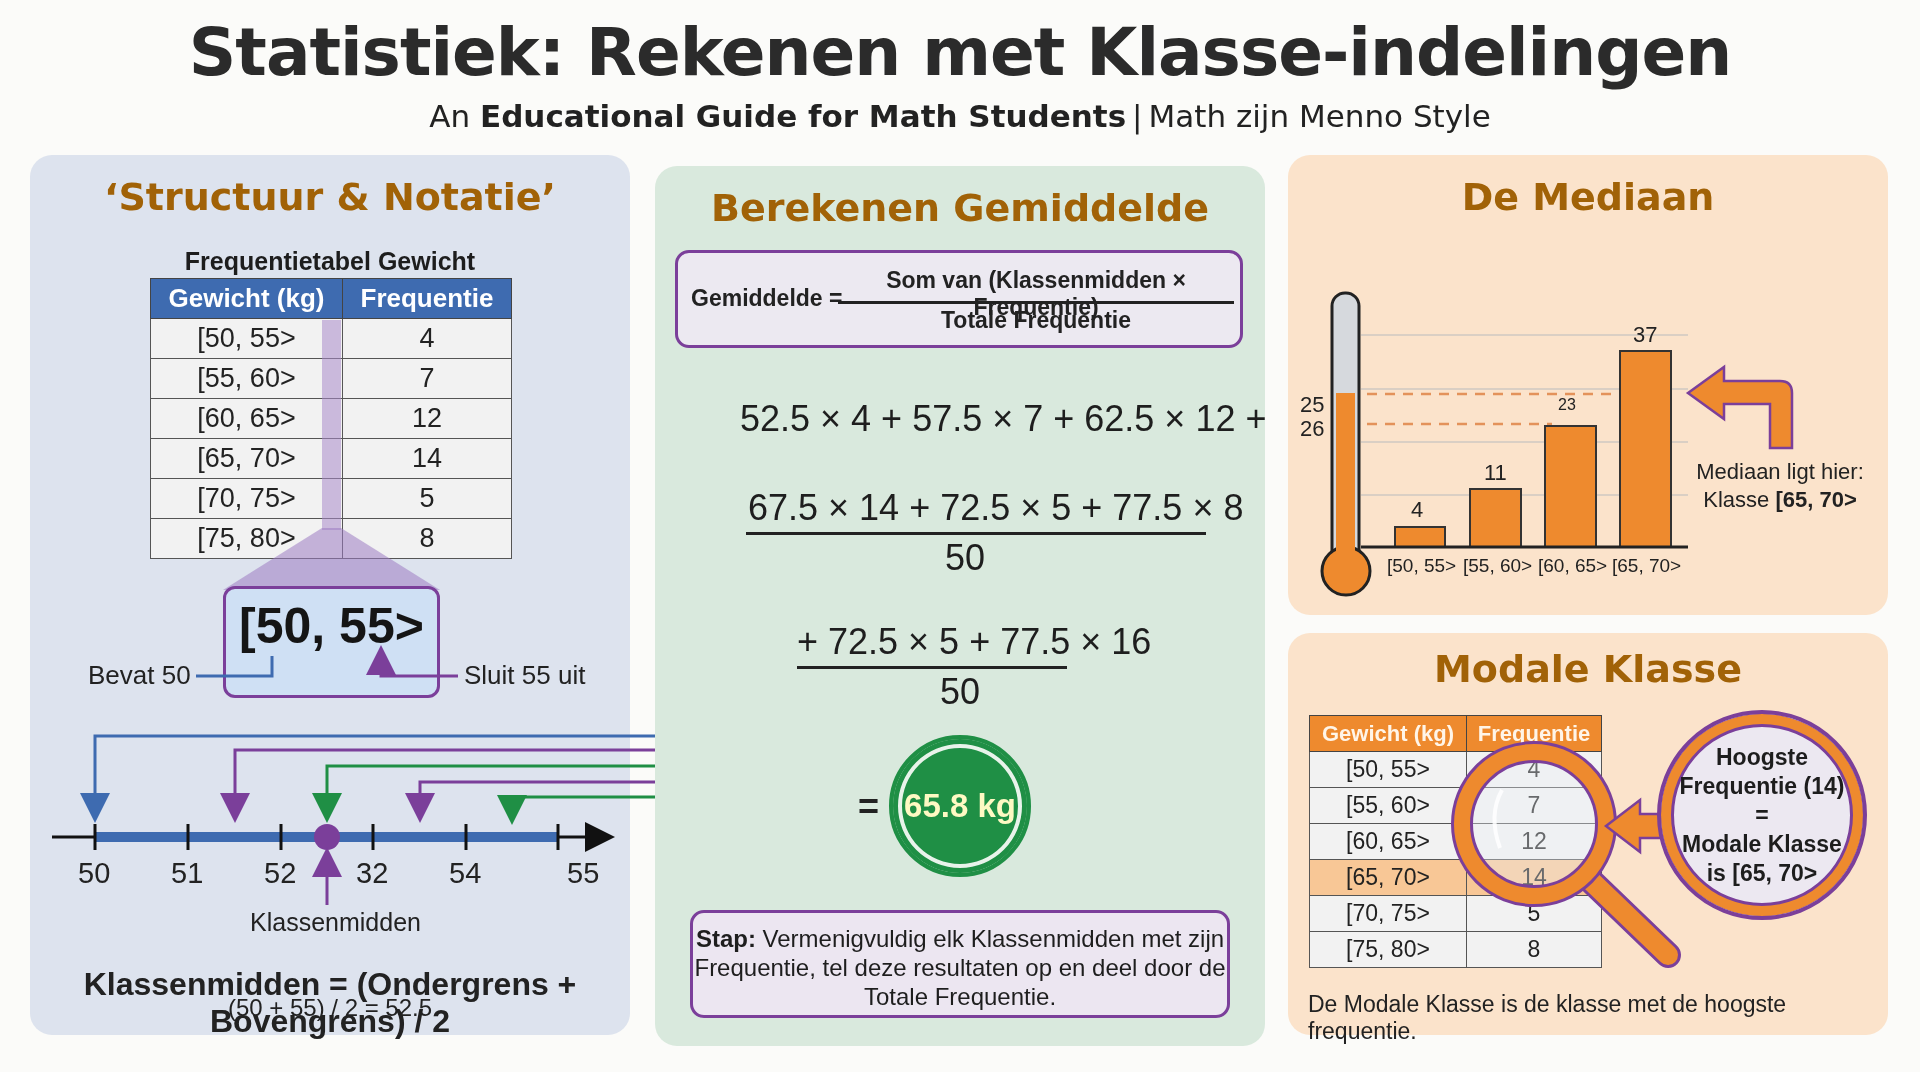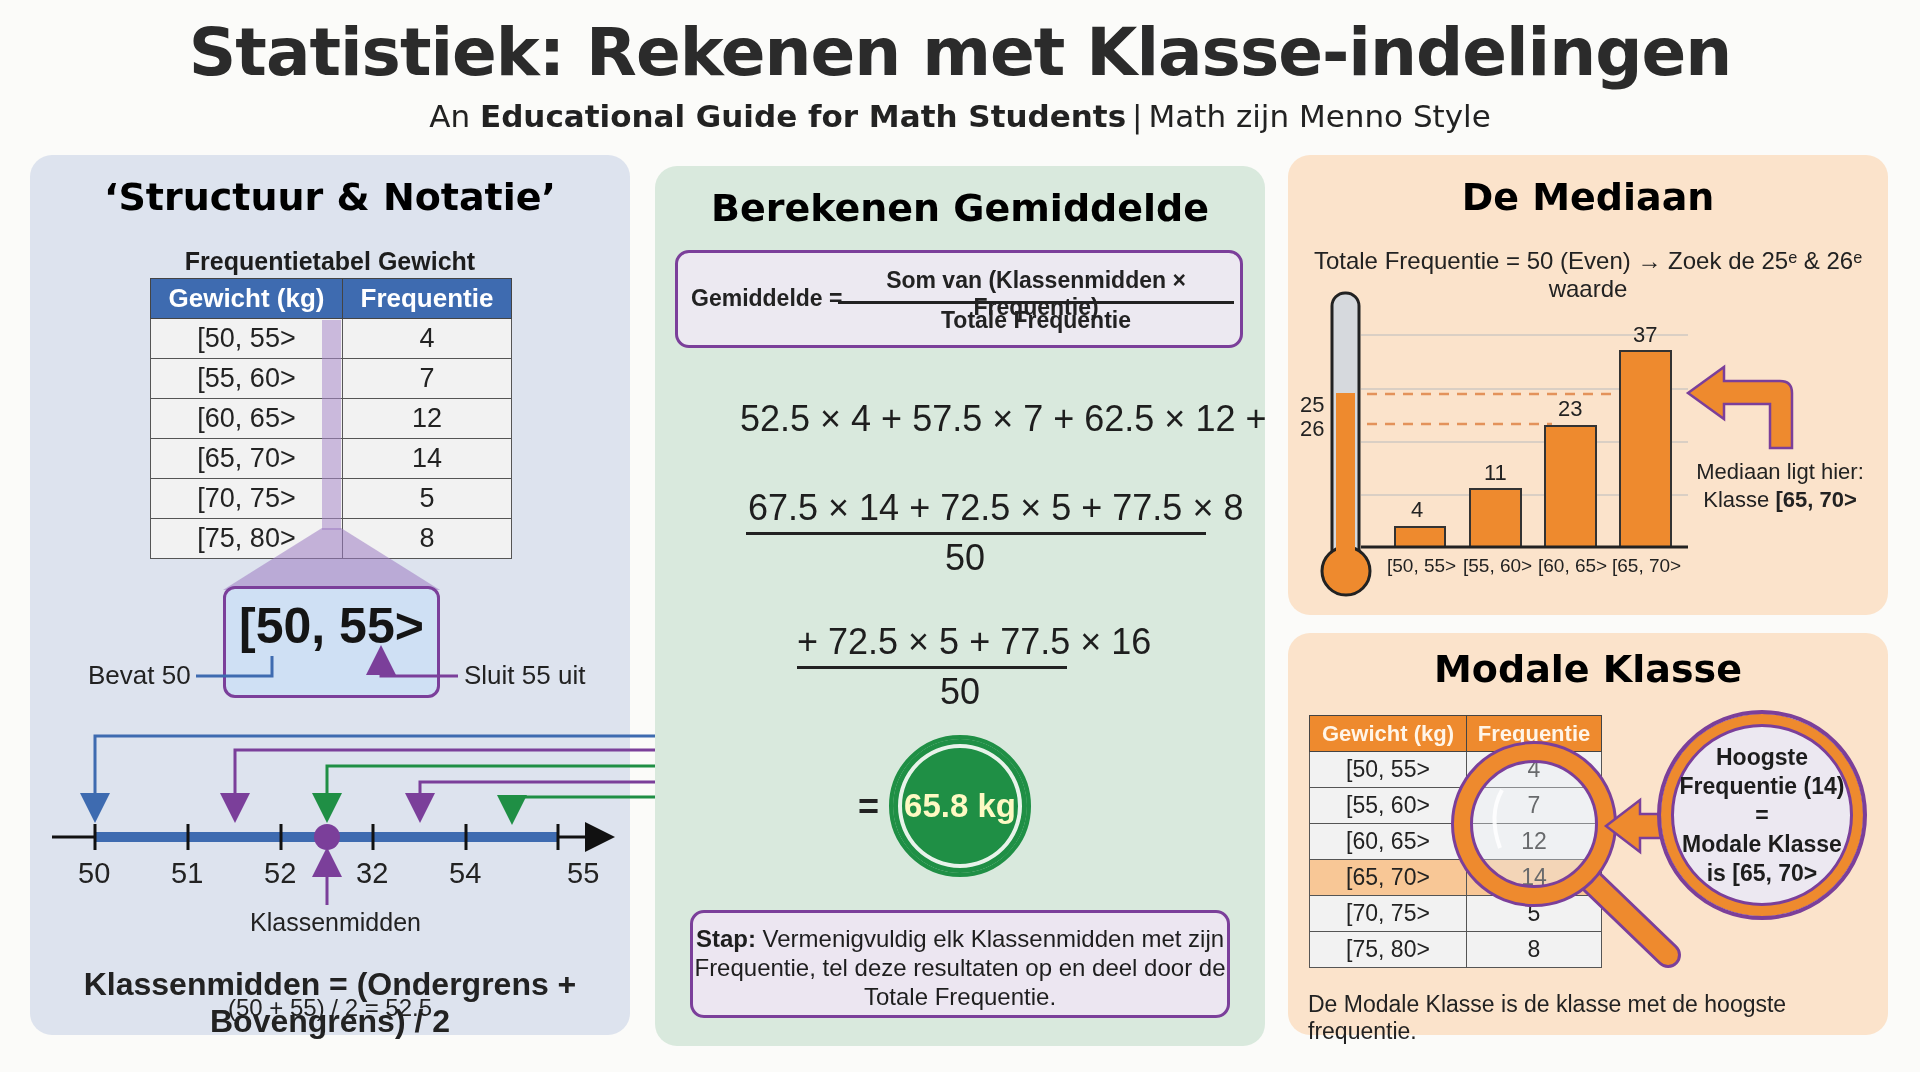--- a/index.html
+++ b/index.html
@@ -10,21 +10,21 @@
   .subtitle { position: absolute; top: 98px; left: 0; width: 1920px; text-align: center; font-family: "DejaVu Sans", sans-serif; font-size: 31px; color: #222; }
   .subtitle b { font-weight: bold; }
   .subtitle .sep { margin: 0 6px; }
 
   .panel { position: absolute; border-radius: 22px; }
   #p1 { left: 30px; top: 155px; width: 600px; height: 880px; background: #dde3ee; }
   #p2 { left: 655px; top: 166px; width: 610px; height: 880px; background: #d9e9dd; }
   #p3 { left: 1288px; top: 155px; width: 600px; height: 460px; background: #fbe3cb; }
   #p4 { left: 1288px; top: 633px; width: 600px; height: 402px; background: #fbe3cb; }
 
-  .ptitle { position: absolute; left: 0; width: 100%; text-align: center; font-family: "DejaVu Sans", sans-serif; font-weight: bold; font-size: 38px; color: #000000; }
+  .ptitle { position: absolute; left: 0; width: 100%; text-align: center; font-family: "DejaVu Sans", sans-serif; font-weight: bold; font-size: 38px; color: #a16207; }
 
   .cond { font-family: "Liberation Sans Narrow", "Liberation Sans", sans-serif; }
 
   
   table.ft { position: absolute; border-collapse: collapse; font-size: 27px; }
   table.ft th { color: #fff; font-weight: bold; font-size: 26px; border: 1.5px solid #444; padding: 0; }
   table.ft td { background: #f2f2f2; border: 1.5px solid #555; text-align: center; padding: 0; color: #222; }
   #t1 th { background: #3e6bb0; height: 40px; }
   #t1 td { height: 40px; }
   #t2 th { background: #ee8a2e; height: 36px; font-size: 22px; color: #fff5e8; }
@@ -177,21 +177,20 @@
 <div class="result cond">
     <span>65.8 kg</span>
   </div>
 
 <div class="step-box cond">
   <b>Stap:</b><span> Vermenigvuldig elk Klassenmidden met zijn Frequentie, tel deze resultaten op en deel door de Totale Frequentie.</span>
 </div>
 
 <div class="panel" id="p3">
   <div class="ptitle" style="top:20px;">De Mediaan</div>
-  <div class="abs cond" style="left:0;width:100%;top:92px;text-align:center;font-size:24px;">Totale Frequentie = 50 (Even) → Zoek de 25ᵉ &amp; 26ᵉ waarde</div>
 </div>
 
 <svg class="ov" width="1920" height="1072">
 
   <g stroke="#cfc9c2" stroke-width="1.5">
     <line x1="1361" y1="335" x2="1688" y2="335"></line>
     <line x1="1361" y1="389" x2="1688" y2="389"></line>
     <line x1="1361" y1="442" x2="1688" y2="442"></line>
     <line x1="1361" y1="495" x2="1688" y2="495"></line>
   </g>
@@ -215,21 +214,21 @@
   <path d="M1688,393 L1724,367 L1724,381 L1780,381 Q1792,381 1792,393 L1792,448 L1770,448 L1770,404 L1724,404 L1724,419 Z" fill="#ee8a2e" stroke="#7b3f9a" stroke-width="2.5"></path>
 </svg>
 <div class="abs cond" style="left:1300px;top:393px;font-size:22px;line-height:24px;">
   <div>25</div>
   <div>26</div>
 </div>
 <div class="abs cond" style="font-size:22px;text-align:center;"></div>
 <div class="abs cond" id="barvals" style="left:0;top:0;">
   <span class="abs" style="left:1411px;top:497px;font-size:22px;">4</span>
   <span class="abs" style="left:1484px;top:460px;font-size:22px;">11</span>
-  <span class="abs" style="left:1558px;top:396px;font-size:22px;">23</span>
+  <span class="abs" style="left:1558px;top:396px;font-size:16px;">23</span>
   <span class="abs" style="left:1633px;top:322px;font-size:22px;">37</span>
 </div>
 <div class="abs cond" style="left:0;top:0;">
   <span class="abs" style="left:1387px;top:555px;font-size:19px;white-space:nowrap;">[50, 55&gt;</span>
   <span class="abs" style="left:1463px;top:555px;font-size:19px;white-space:nowrap;">[55, 60&gt;</span>
   <span class="abs" style="left:1538px;top:555px;font-size:19px;white-space:nowrap;">[60, 65&gt;</span>
   <span class="abs" style="left:1612px;top:555px;font-size:19px;white-space:nowrap;">[65, 70&gt;</span>
 </div>
 <div class="abs cond" style="left:1690px;top:458px;width:180px;text-align:center;font-size:22px;line-height:28px;">
   <div>Mediaan ligt hier:</div>

